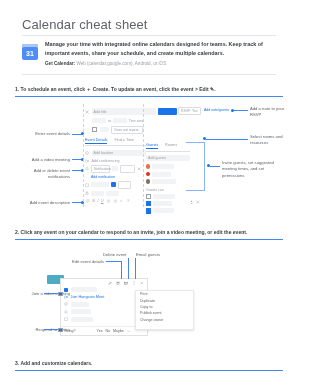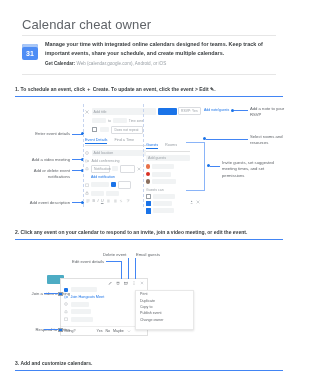--- a/index.html
+++ b/index.html
@@ -85,21 +85,21 @@
          border:1px solid #e8e8e8;box-shadow:0 1px 2px rgba(0,0,0,.12);}
   .mitem{font-size:3.6px;color:#5f6368;padding:1.2px 4px;}
   .evtag{position:absolute;left:47px;top:275px;width:17px;height:9px;background:#4dacc4;border-radius:1px;}
   .linktext{font-size:3.8px;color:#1a73e8;}
 </style>
 </head>
 <body>
 
 <div class="page">
 
-  <div class="title">Calendar cheat owner</div>
+  <div class="title">Calendar cheat sheet</div>
   <div class="rule r1"></div>
 
   <div class="intro">
     <div class="cal-icon">
       <div class="num">31</div>
     </div>
     <div class="intro-text">
       <p>Manage your time with integrated online calendars designed for teams. Keep track of important events, share your schedule, and create multiple calendars.</p>
       <div class="getline">
         <b>Get Calendar:</b>

